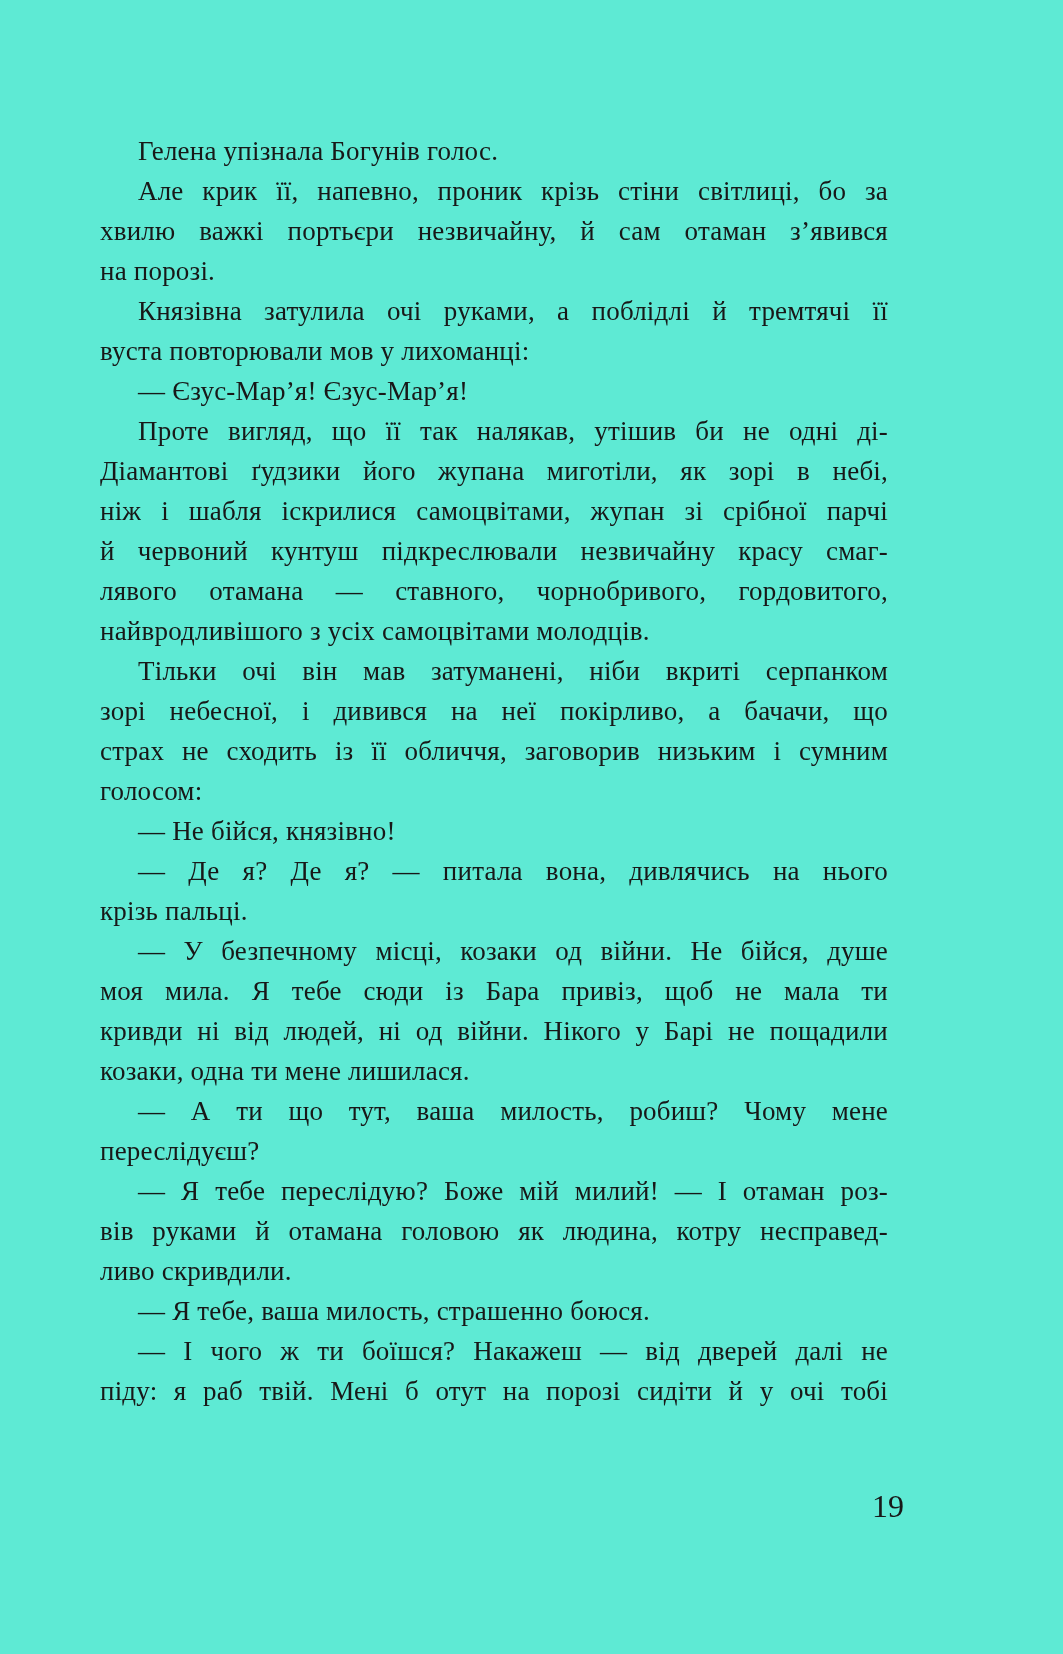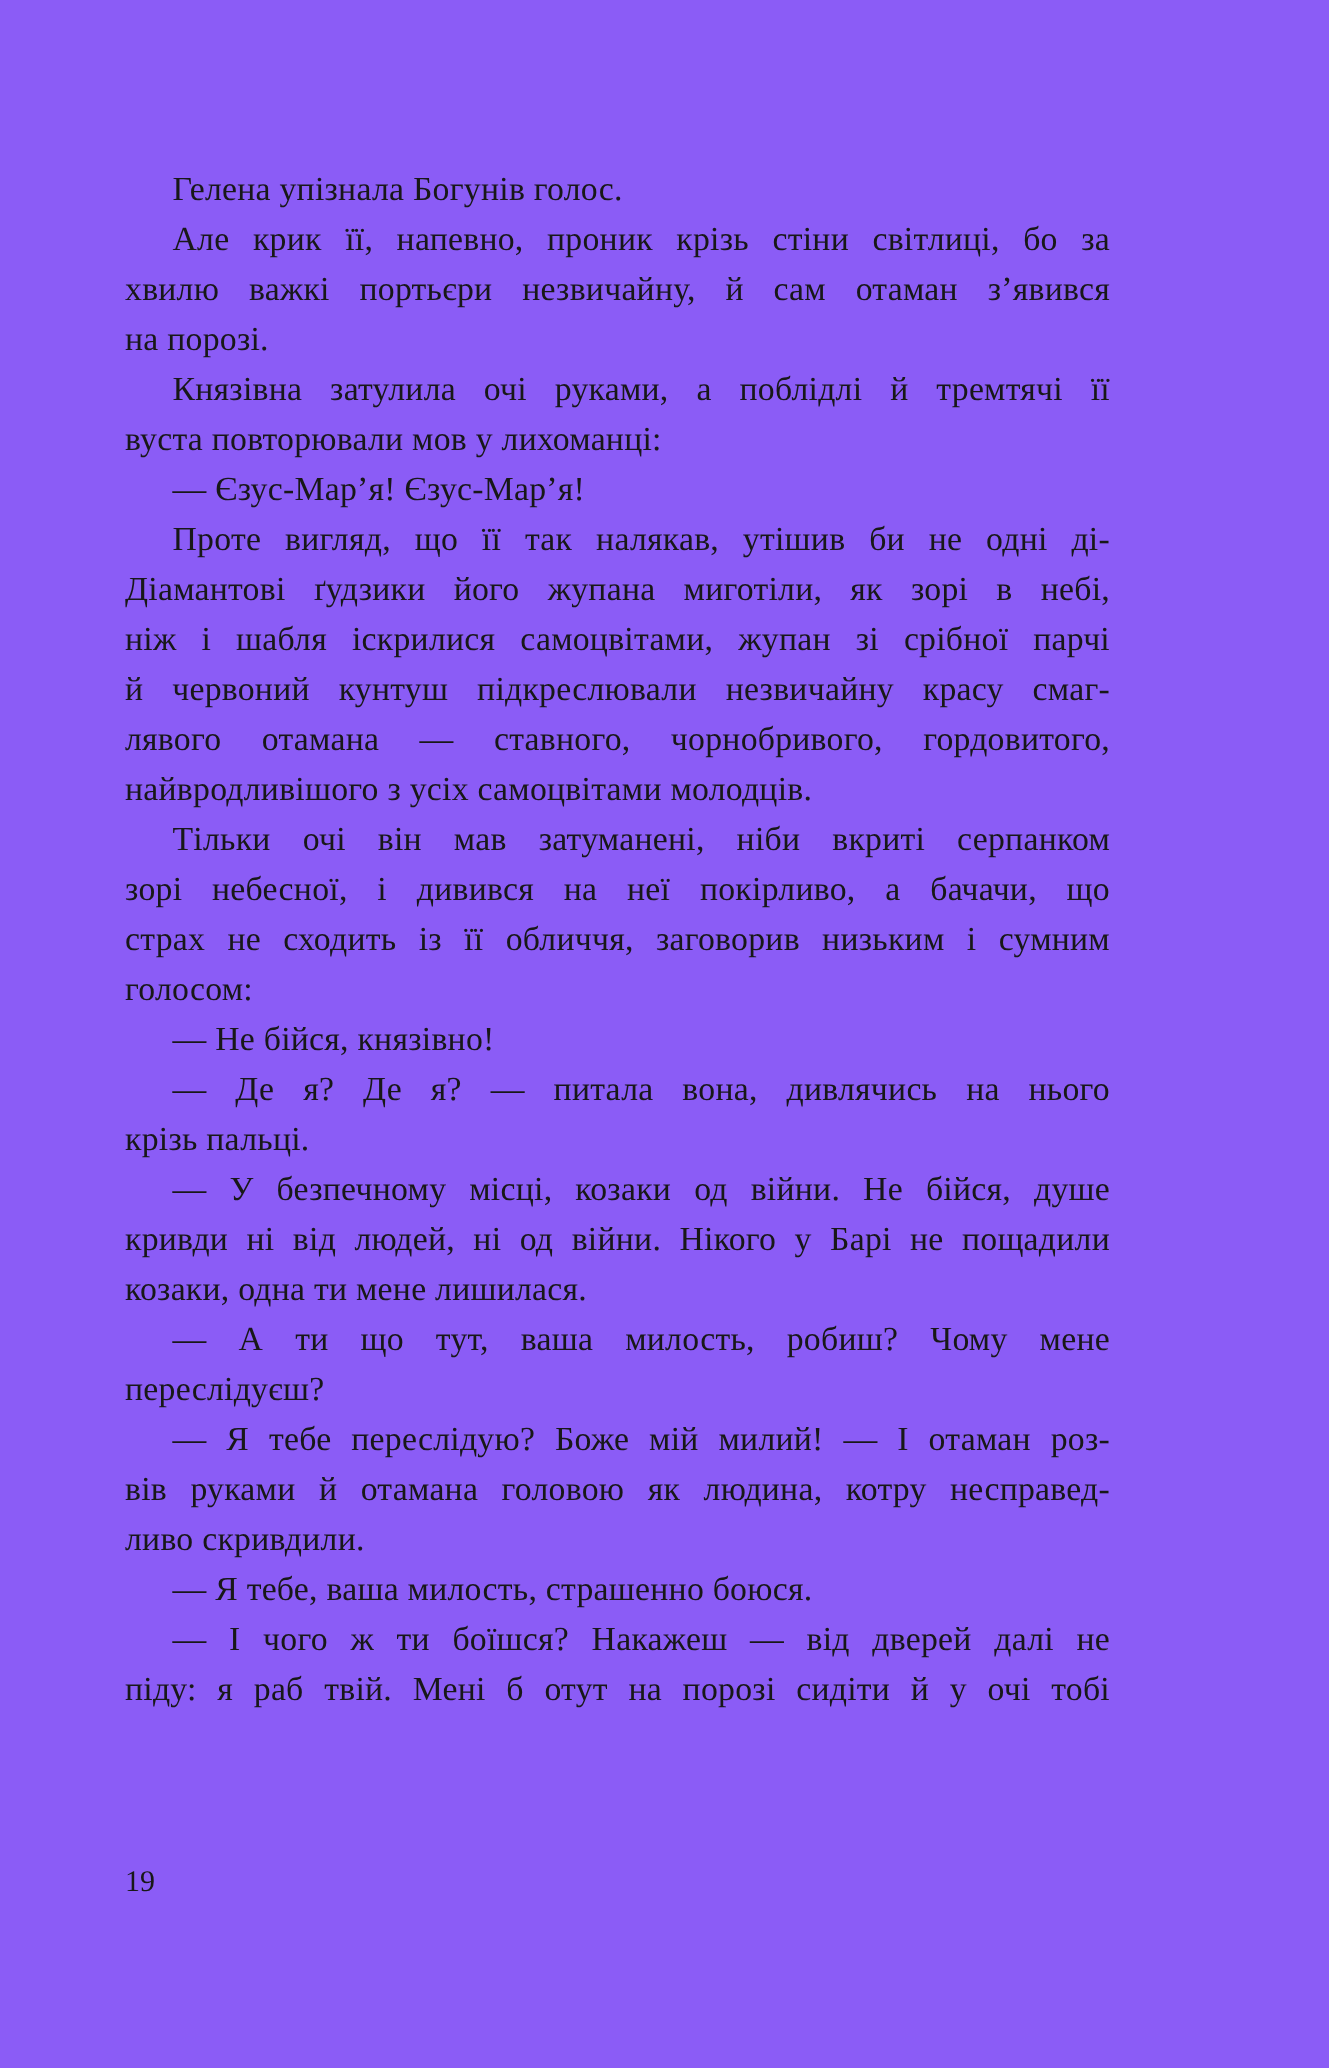--- a/index.html
+++ b/index.html
@@ -4,21 +4,21 @@
 <style>
   html, body {
     margin: 0;
     padding: 0;
     background: #ffffff;
   }
   .page {
     position: relative;
     width: 1063px;
     height: 1654px;
-    background: #8b5cf6;
+    background: #5eead4;
     font-family: "Liberation Serif", "DejaVu Serif", serif;
     color: #181818;
     overflow: hidden;
   }
   .text-block {
     position: absolute;
     left: 100px;
     top: 131px;
     width: 788px;
   }
@@ -34,24 +34,24 @@
   .line.just {
     text-align: justify;
     text-align-last: justify;
   }
   .line.indent {
     text-indent: 38px;
   }
   .folio {
     position: absolute;
     top: 1486px;
-    left: 100px;
+    left: 116px;
     width: 788px;
-    text-align: left;
-    font-size: 24px;
+    text-align: right;
+    font-size: 32px;
     line-height: 40px;
     color: #181818;
   }
 </style>
 </head>
 <body>
 
 <div class="page">
   <main class="text-block">
     <p class="line indent">Гелена упізнала Богунів голос.</p>
@@ -68,20 +68,21 @@
     <p class="line just">лявого отамана — ставного, чорнобривого, гордовитого,</p>
     <p class="line">найвродливішого з усіх самоцвітами молодців.</p>
     <p class="line indent just">Тільки очі він мав затуманені, ніби вкриті серпанком</p>
     <p class="line just">зорі небесної, і дивився на неї покірливо, а бачачи, що</p>
     <p class="line just">страх не сходить із її обличчя, заговорив низьким і сумним</p>
     <p class="line">голосом:</p>
     <p class="line indent">— Не бійся, князівно!</p>
     <p class="line indent just">— Де я? Де я? — питала вона, дивлячись на нього</p>
     <p class="line">крізь пальці.</p>
     <p class="line indent just">— У безпечному місці, козаки од війни. Не бійся, душе</p>
+    <p class="line just">моя мила. Я тебе сюди із Бара привіз, щоб не мала ти</p>
     <p class="line just">кривди ні від людей, ні од війни. Нікого у Барі не пощадили</p>
     <p class="line">козаки, одна ти мене лишилася.</p>
     <p class="line indent just">— А ти що тут, ваша милость, робиш? Чому мене</p>
     <p class="line">переслідуєш?</p>
     <p class="line indent just">— Я тебе переслідую? Боже мій милий! — І отаман роз-</p>
     <p class="line just">вів руками й отамана головою як людина, котру несправед-</p>
     <p class="line">ливо скривдили.</p>
     <p class="line indent">— Я тебе, ваша милость, страшенно боюся.</p>
     <p class="line indent just">— І чого ж ти боїшся? Накажеш — від дверей далі не</p>
     <p class="line just">піду: я раб твій. Мені б отут на порозі сидіти й у очі тобі</p>

